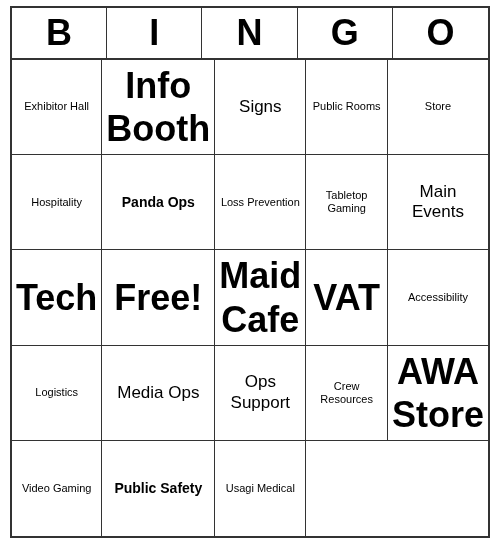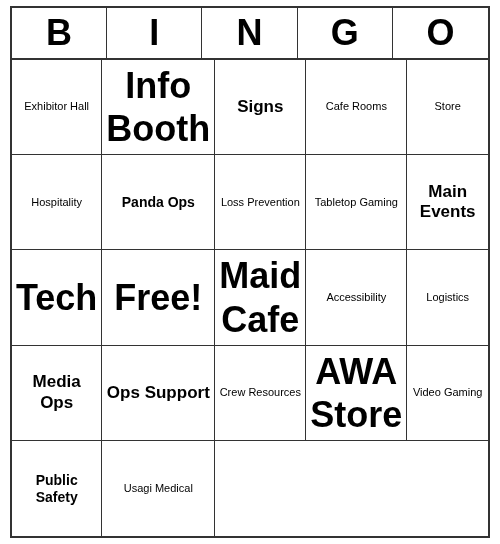--- a/index.html
+++ b/index.html
@@ -78,21 +78,21 @@
       font-weight: bold;
     }
 
     .cell-text.xlarge {
       font-size: 36px;
       font-weight: bold;
     }
 
     .cell-text.medium {
       font-size: 17px;
-      font-weight: bold;
+      font-weight: normal;
     }
 
     .cell-text.small {
       font-size: 11px;
     }
   </style>
 </head>
 <body>
 
 <div class="bingo-card">
@@ -107,21 +107,21 @@
   <div class="bingo-cell">
         <span class="cell-text small">Exhibitor Hall</span>
       </div>
       <div class="bingo-cell">
         <span class="cell-text xlarge">Info Booth</span>
       </div>
       <div class="bingo-cell">
         <span class="cell-text medium">Signs</span>
       </div>
       <div class="bingo-cell">
-        <span class="cell-text small">Cafe Rooms</span>
+        <span class="cell-text small">Public Rooms</span>
       </div>
       <div class="bingo-cell">
         <span class="cell-text small">Store</span>
       </div>
       <div class="bingo-cell">
         <span class="cell-text small">Hospitality</span>
       </div>
       <div class="bingo-cell">
         <span class="cell-text large">Panda Ops</span>
       </div>
@@ -135,20 +135,23 @@
         <span class="cell-text medium">Main Events</span>
       </div>
       <div class="bingo-cell">
         <span class="cell-text xlarge">Tech</span>
       </div>
       <div class="bingo-cell">
         <span class="cell-text xlarge">Free!</span>
       </div>
       <div class="bingo-cell">
         <span class="cell-text xlarge">Maid Cafe</span>
+      </div>
+      <div class="bingo-cell">
+        <span class="cell-text xlarge">VAT</span>
       </div>
       <div class="bingo-cell">
         <span class="cell-text small">Accessibility</span>
       </div>
       <div class="bingo-cell">
         <span class="cell-text small">Logistics</span>
       </div>
       <div class="bingo-cell">
         <span class="cell-text medium">Media Ops</span>
       </div>

